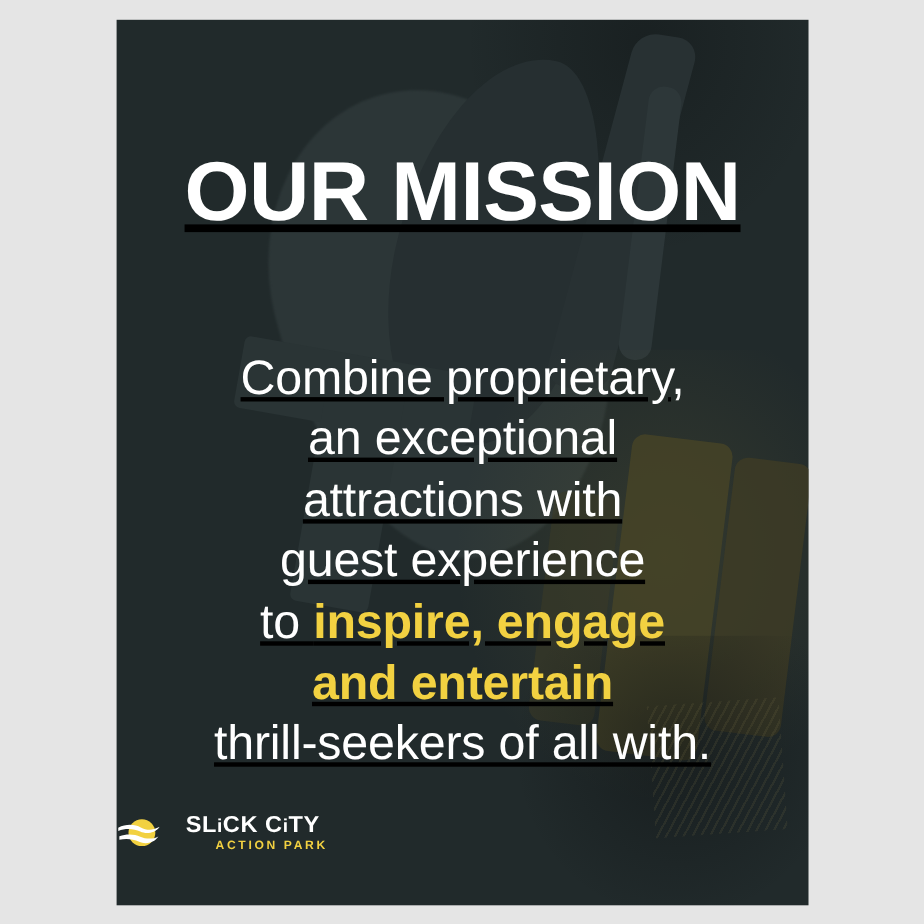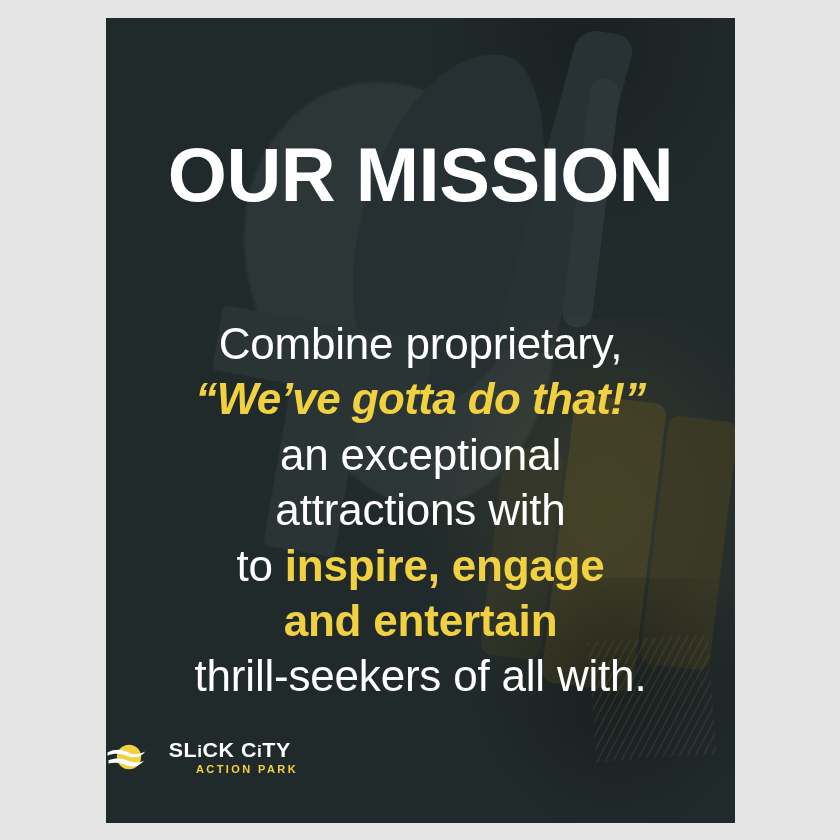--- a/index.html
+++ b/index.html
@@ -15,20 +15,21 @@
   }
 
   #poster {
     position: absolute;
     left: 106px;
     top: 18px;
     width: 629px;
     height: 805px;
     background: #212a2b;
     overflow: hidden;
+    text-decoration: underline;
   }
 
   
   #watermark {
     position: absolute;
     inset: 0;
     overflow: hidden;
     pointer-events: none;
   }
   .wm {
@@ -232,27 +233,27 @@
 
   <div id="content">
 
     <h1 id="title">OUR MISSION</h1>
 
     <div id="body-copy">
       <span class="line">
         <span>Combine proprietary,</span>
       </span>
       <span class="line">
-        <span class="accent italic">“We’ve gotta do that!”</span>
-      </span>
-      <span class="line">
         <span>an exceptional</span>
       </span>
       <span class="line">
         <span>attractions with</span>
+      </span>
+      <span class="line">
+        <span>guest experience</span>
       </span>
       <span class="line">
         <span>to </span><span class="accent">inspire, engage</span>
       </span>
       <span class="line">
         <span class="accent">and entertain</span>
       </span>
       <span class="line">
         <span>thrill-seekers of all with.</span>
       </span>

